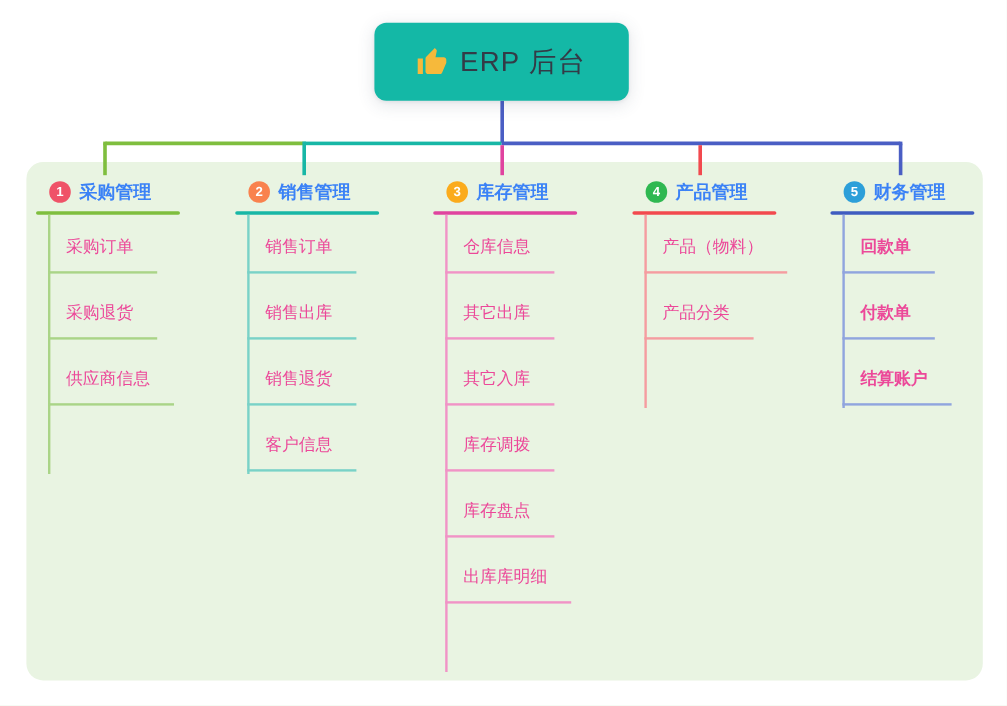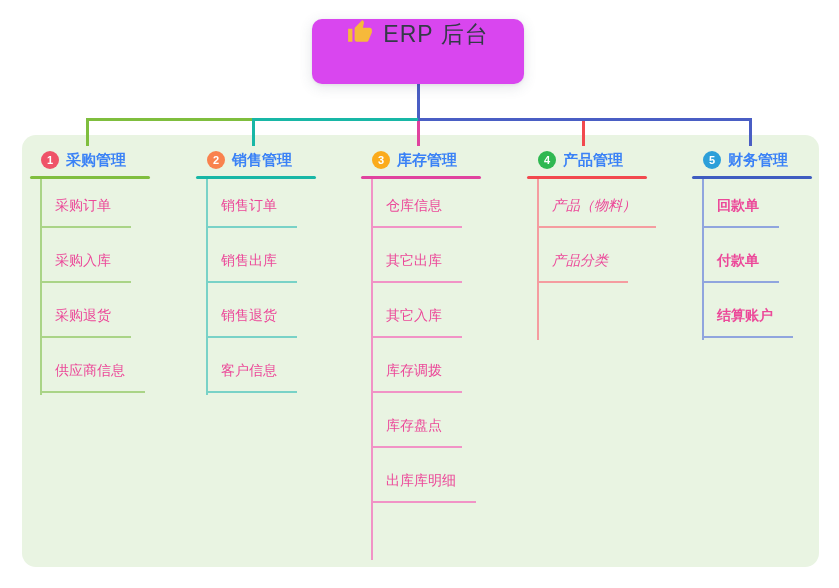--- a/index.html
+++ b/index.html
@@ -13,23 +13,23 @@
 
   
   .panel {
     position:absolute; left:22px; top:135px; width:797px; height:432px;
     background:#e9f4e2; border-radius:14px;
   }
 
   
   .root-card {
     position:absolute; left:312px; top:19px; width:212px; height:65px;
-    background:#d946ef; border-radius:10px;
+    background:#14b8a6; border-radius:10px;
     box-shadow:0 3px 14px rgba(60,70,90,.14), 0 1px 3px rgba(60,70,90,.08);
-    display:flex; justify-content:center; gap:10px;
+    display:flex; align-items:center; justify-content:center; gap:10px;
     z-index:5;
   }
   .root-card .title { font-size:23px; color:#333b47; font-weight:500; letter-spacing:1px; }
   .thumb-icon { width:26px; height:26px; display:block; }
 
   
   .line { position:absolute; z-index:2; }
   .ln-root   { left:417px; top:84px;  width:3px;  height:35px; background:#4a5ec4; }
   .ln-hgreen { left:86px;  top:118px; width:167px; height:3px; background:#7fbe3e; border-top-left-radius:3px; }
   .ln-hteal  { left:253px; top:118px; width:165px; height:3px; background:#18b7a6; }
@@ -76,21 +76,21 @@
 
   .children { position:absolute; left:10px; top:25px; }
   .child-slot { height:55px; display:flex; align-items:flex-end; }
   .child {
     font-size:14px; color:#ec4899; white-space:nowrap;
     padding:0 20px 11px 15px; border-bottom:2px solid transparent;
   }
   .b1 .child { border-bottom-color:#aad487; }
   .b2 .child { border-bottom-color:#79d2c7; }
   .b3 .child { border-bottom-color:#f193c6;margin-top:26px; }
-  .b4 .child { border-bottom-color:#f59ca0;font-style:italic; }
+  .b4 .child { border-bottom-color:#f59ca0; }
   .b5 .child { border-bottom-color:#90a5de;font-weight:bold; }
 </style>
 </head>
 <body>
 
 <div class="panel"></div>
 
 <div class="line ln-root"></div>
 <div class="line ln-hgreen"></div>
 <div class="line ln-hteal"></div>
@@ -113,23 +113,20 @@
     <span class="badge">1</span>
     <span class="b-title">采购管理</span>
   </div>
   <div class="b-underline"></div>
   <div class="v-line"></div>
   <div class="children">
     <div class="child-slot">
         <span class="child">采购订单</span>
       </div>
     <div class="child-slot">
-        <span class="child">采购入库</span>
-      </div>
-    <div class="child-slot">
         <span class="child">采购退货</span>
       </div>
     <div class="child-slot">
         <span class="child">供应商信息</span>
       </div>
   </div>
 </div>
 
 <div class="branch b2">
   <div class="b-header">

